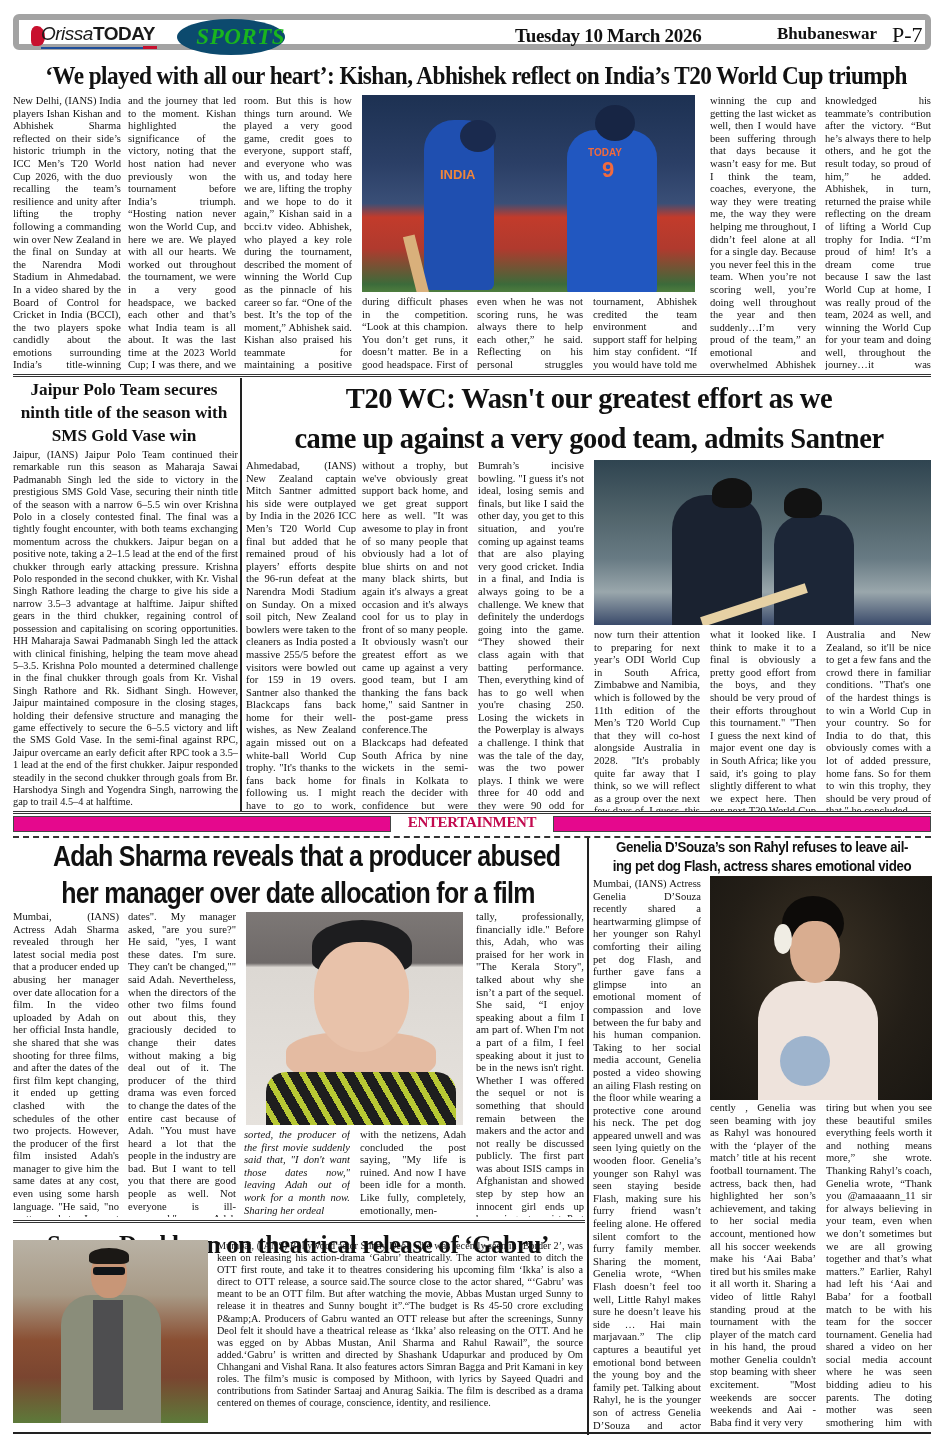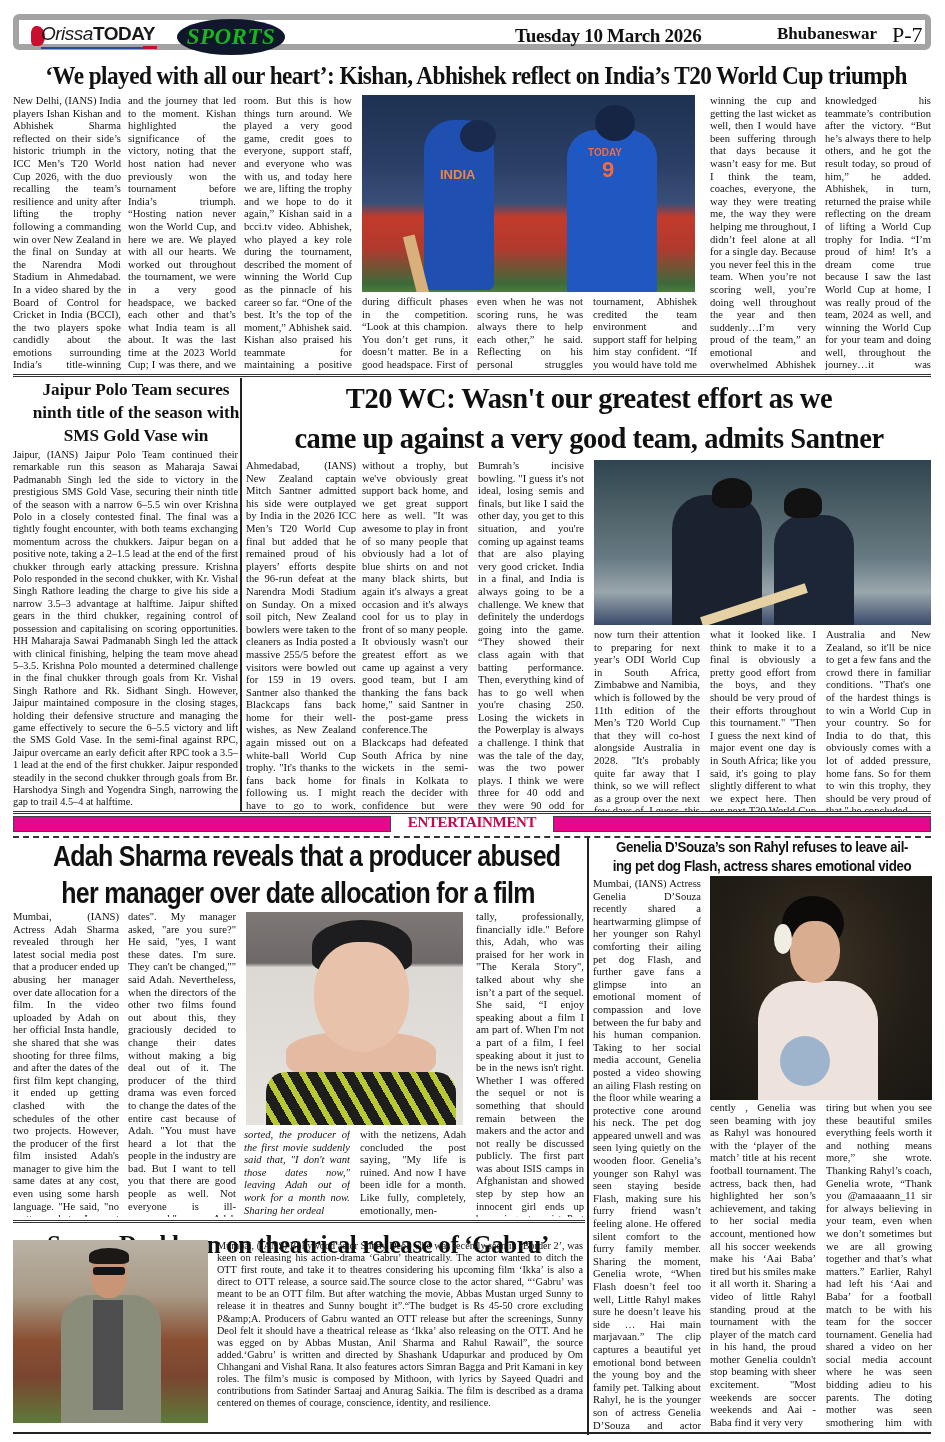--- a/index.html
+++ b/index.html
@@ -7,21 +7,21 @@
   body { font-family: "Liberation Serif", "DejaVu Serif", serif; color: #111; position: relative; }
 
   
   .masthead { position: absolute; left: 13px; top: 14px; width: 918px; height: 36px; border: 6px solid #a3a3a3; border-radius: 6px; background: #fff; }
   .logo { position: absolute; left: 12px; top: 4px; width: 132px; height: 28px; }
   .logo .map { position: absolute; left: 0; top: 2px; width: 14px; height: 20px; background: #c8102e; border-radius: 40% 60% 50% 30%; }
   .logo .orissa { position: absolute; left: 10px; top: -1px; font-family: "Liberation Sans", sans-serif; font-style: italic; font-size: 19px; color: #1a1a1a; letter-spacing: -0.5px; }
   .logo .today { font-style: normal; font-weight: bold; }
   .logo .underline { position: absolute; left: 10px; top: 23px; width: 110px; height: 2px; background: #1f4e9b; }
   .logo .tag { position: absolute; left: 112px; top: 22px; width: 14px; height: 3px; background: #c8102e; }
-  .sports-oval { position: absolute; left: 158px; top: -1px; width: 108px; height: 36px; background: #0f172a; border-radius: 50%; display: flex; align-items: center; justify-content: center; }
+  .sports-oval { position: absolute; left: 158px; top: -1px; width: 108px; height: 36px; background: #0c4a6e; border-radius: 50%; display: flex; align-items: center; justify-content: flex-end; }
   .sports-oval span { font-family: "Liberation Serif", serif; font-style: italic; font-weight: bold; color: #19b51e; font-size: 23px; letter-spacing: 0.5px; }
   .date { position: absolute; left: 455px; top: 5px; font-size: 19px; font-weight: bold; letter-spacing: -0.3px; margin-left: 41px; }
   .city { position: absolute; left: 758px; top: 4px; font-size: 17px; font-weight: bold; }
   .pageno { position: absolute; left: 873px; top: 2px; font-size: 22px; }
 
   
   .h1 { position: absolute; left: 13px; top: 62px; width: 918px; text-align: center; font-size: 25px; font-weight: bold; letter-spacing: -0.6px; white-space: nowrap; transform: scaleX(0.93); transform-origin: center; }
 
   .col { position: absolute; font-size: 10.6px; line-height: 12.6px; text-align: justify; hyphens: auto; overflow: hidden; }
 
@@ -66,21 +66,21 @@
 
   
   .ph-sunny { background: linear-gradient(180deg, #b9b2a5 0%, #a89a86 30%, #8a4f33 55%, #7a4530 75%, #5d7a3a 100%); }
   .ph-sunny .jacket { position: absolute; left: 48px; top: 55px; width: 100px; height: 140px; background: #8a8d7a; border-radius: 30px 30px 4px 4px; }
   .ph-sunny .shirt { position: absolute; left: 80px; top: 60px; width: 30px; height: 110px; background: #4e4e50; }
   .ph-sunny .head { position: absolute; left: 78px; top: 12px; width: 36px; height: 46px; background: #c89677; border-radius: 45%; }
   .ph-sunny .hair { position: absolute; left: 76px; top: 8px; width: 40px; height: 16px; background: #1b1815; border-radius: 50% 50% 20% 20%; }
   .ph-sunny .glasses { position: absolute; left: 80px; top: 27px; width: 32px; height: 8px; background: #101418; border-radius: 3px; }
 
   
-  .polo-head { position: absolute; left: 13px; top: 378px; width: 222px; text-align: center; font-size: 17.2px; line-height: 23px; font-weight: bold; margin-left: 12px; }
+  .polo-head { position: absolute; left: 13px; top: 378px; width: 222px; text-align: center; font-size: 17.2px; line-height: 23px; font-weight: bold; }
   .t20-head { position: absolute; left: 244px; top: 378px; width: 690px; text-align: center; font-size: 30px; line-height: 40px; font-weight: bold; letter-spacing: -0.5px; transform: scaleX(0.95); transform-origin: center; white-space: nowrap; }
 
   
   .ent-bar-l { position: absolute; left: 13px; top: 816px; width: 378px; height: 16px; background: #e5088d; border: 1px solid #444; }
   .ent-bar-r { position: absolute; left: 553px; top: 816px; width: 378px; height: 16px; background: #e5088d; border: 1px solid #444; }
   .ent-label { position: absolute; left: 392px; top: 814px; width: 160px; text-align: center; font-size: 15px; font-weight: bold; color: #c20a4f; letter-spacing: -0.3px; }
   .dash { position: absolute; left: 13px; top: 836px; width: 918px; border-top: 2px dashed #333; }
 
   .adah-head { position: absolute; left: 13px; top: 838px; width: 570px; text-align: center; font-size: 29px; line-height: 37px; font-weight: bold; font-family: "Liberation Sans", sans-serif; letter-spacing: -0.8px; transform: scaleX(0.86); transform-origin: center; white-space: nowrap; }
   .gen-head { position: absolute; left: 592px; top: 838px; width: 340px; text-align: center; font-size: 14.5px; line-height: 19px; font-weight: bold; font-family: "Liberation Sans", sans-serif; letter-spacing: -0.4px; transform: scaleX(0.92); transform-origin: center; white-space: nowrap; }

